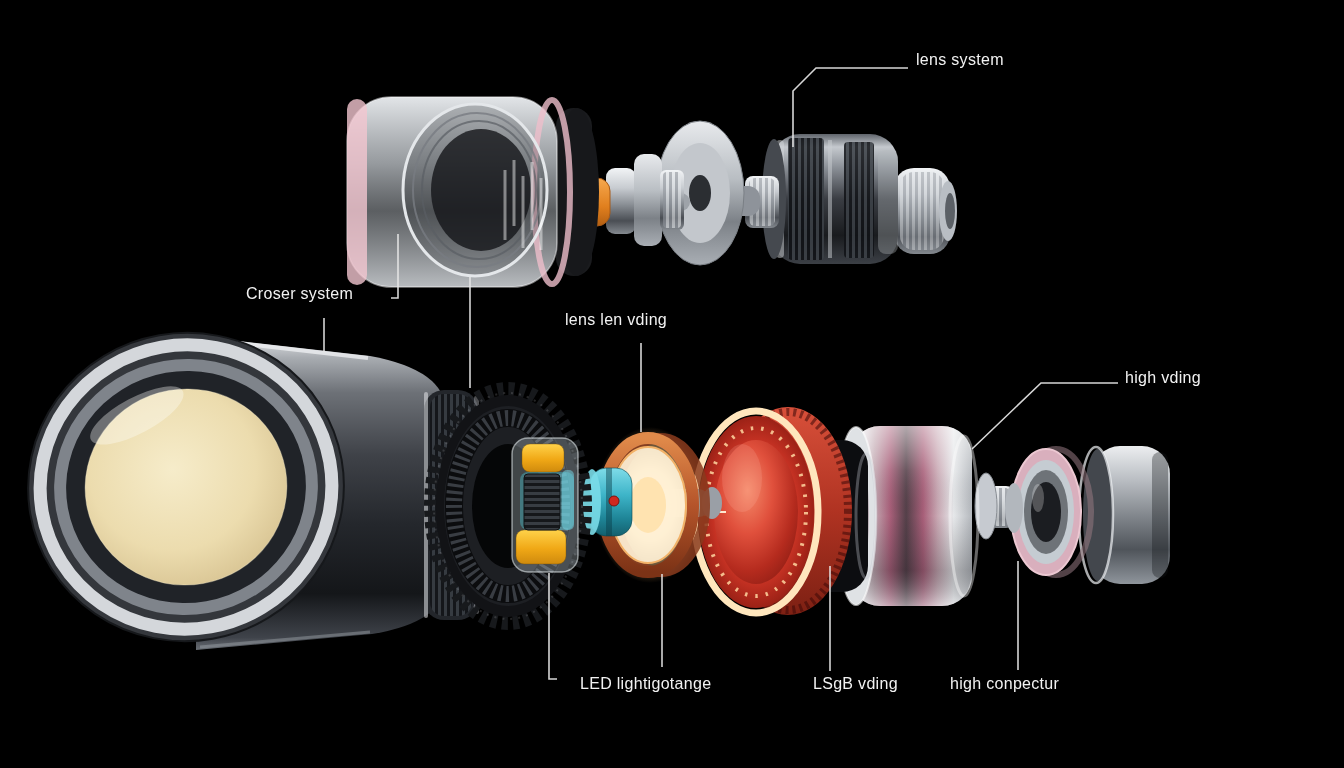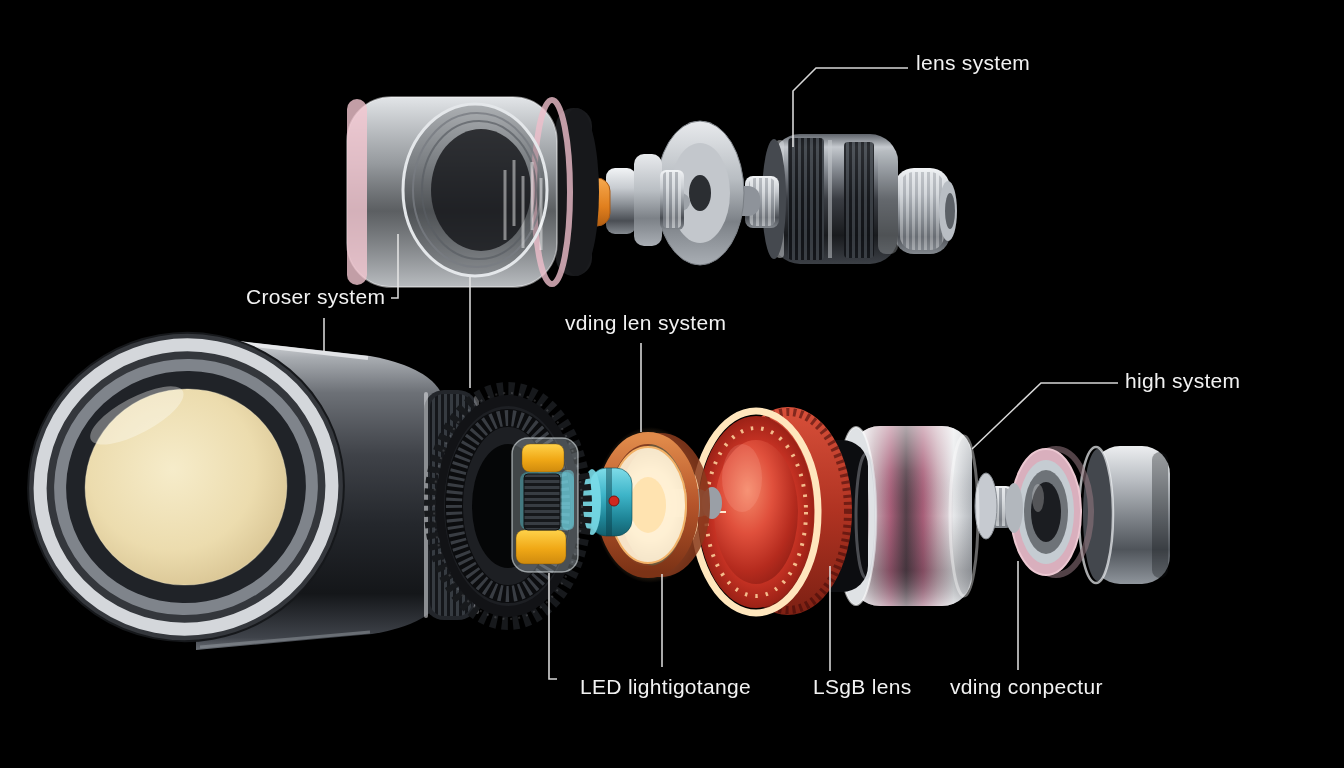--- a/index.html
+++ b/index.html
@@ -12,21 +12,21 @@
     width:1344px;height:768px;overflow:hidden;
     background:var(--background);
     font-family:"Liberation Sans", sans-serif;
     position:relative;
   }
   .stage{position:absolute;inset:0;width:1344px;height:768px;}
   svg.scene{position:absolute;left:0;top:0;}
   .label{
     position:absolute;
     color:var(--label-text);
-    font-size:21px;
+    font-size:16px;
     font-weight:500;
     letter-spacing:.3px;
     white-space:nowrap;
     text-shadow:0 0 2px rgba(0,0,0,.8);
     z-index:5;
   }
 </style>
 </head>
 <body>
 
@@ -346,19 +346,19 @@
     <path d="M549,573 L549,679 L557,679"></path>
     <path d="M662,574 L662,667"></path>
     <path d="M830,566 L830,671"></path>
     <path d="M1018,561 L1018,670"></path>
     <path d="M470,277 L470,388"></path>
   </g>
 </svg>
 
 <div class="label" style="left:916px;top:51px">lens system</div>
 <div class="label" style="left:246px;top:285px">Croser system</div>
-<div class="label" style="left:565px;top:311px">vding len system</div>
-<div class="label" style="left:1125px;top:369px">high system</div>
+<div class="label" style="left:565px;top:311px">lens len vding</div>
+<div class="label" style="left:1125px;top:369px">high vding</div>
 <div class="label" style="left:580px;top:675px">LED lightigotange</div>
-<div class="label" style="left:813px;top:675px">LSgB lens</div>
-<div class="label" style="left:950px;top:675px">vding conpectur</div>
+<div class="label" style="left:813px;top:675px">LSgB vding</div>
+<div class="label" style="left:950px;top:675px">high conpectur</div>
 
 </div>
 
 </body></html>

